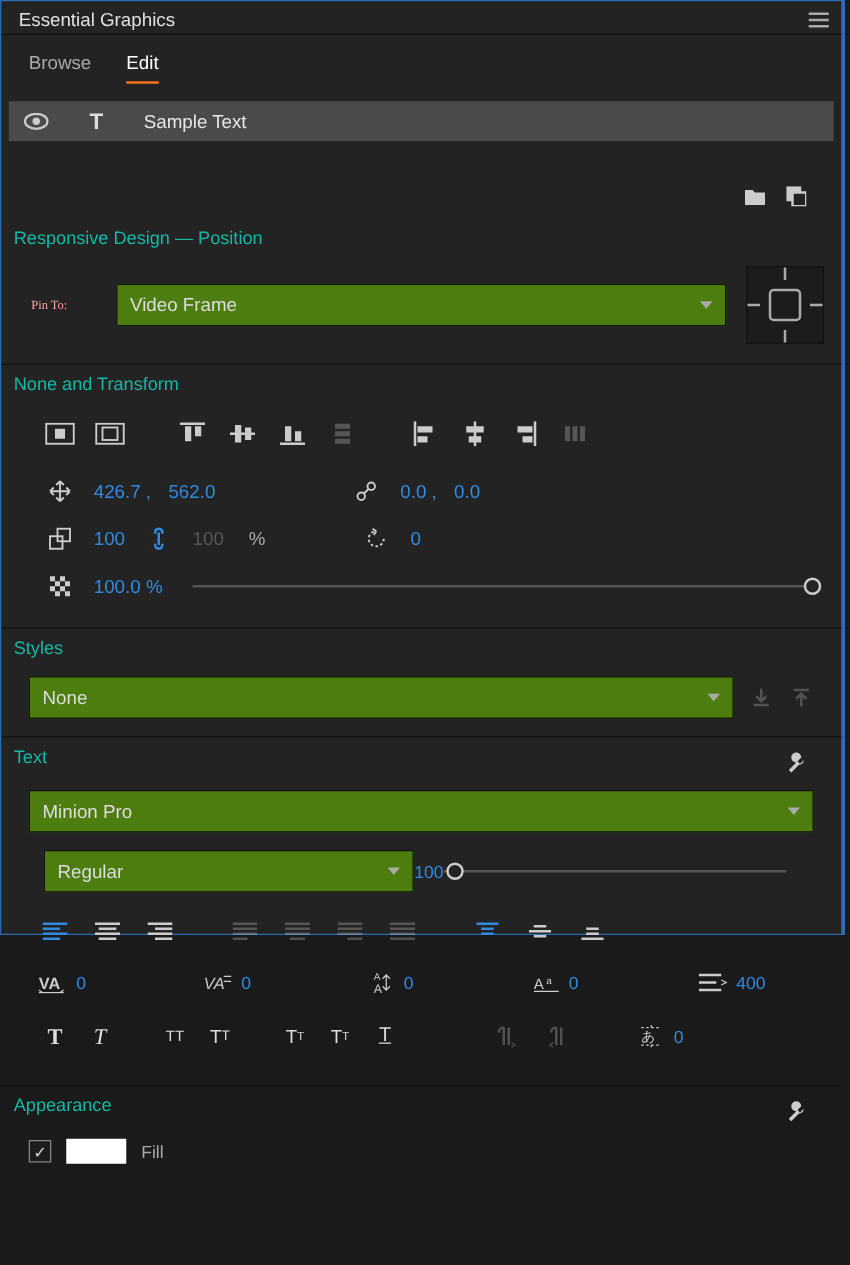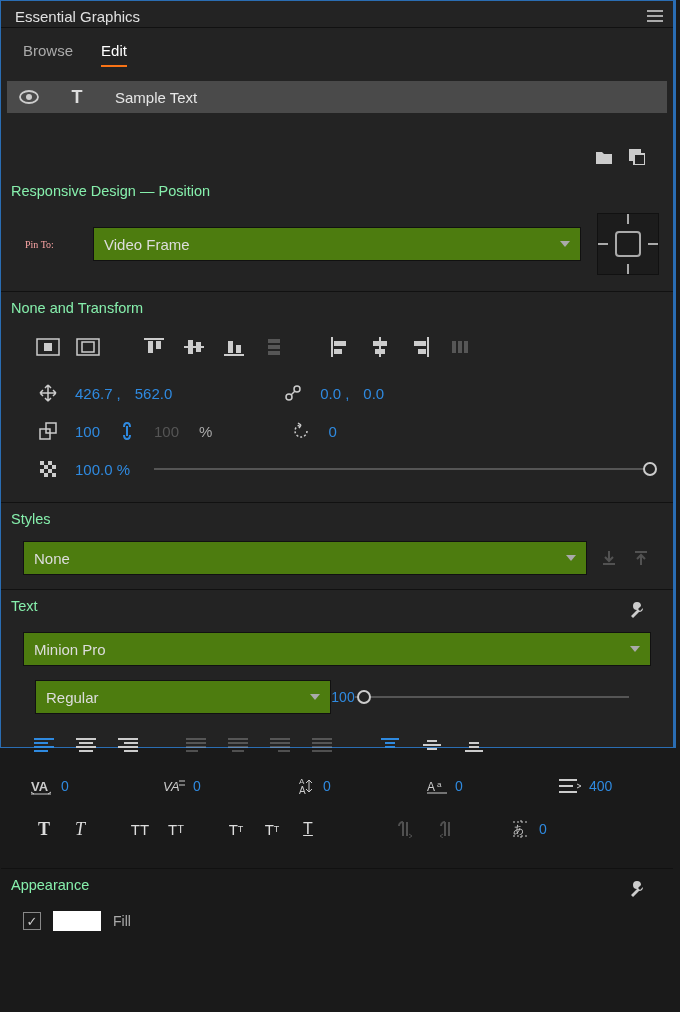--- a/index.html
+++ b/index.html
@@ -8,21 +8,21 @@
   .header { display: flex; align-items: center; justify-content: space-between; padding: 6px 10px 2px 14px; border-bottom: 1px solid #111; }
   .header-title { font-size: 15px; color: #e0e0e0; }
   .hamburger { width: 16px; cursor: pointer; }
   .hamburger div { height: 2px; background: #aaa; margin: 3px 0; }
   .tabs { display: flex; padding: 14px 22px 0 22px; gap: 28px; font-size: 15px; }
   .tab { color: #aaa; padding-bottom: 6px; cursor: pointer; }
   .tab.active { color: #fff; border-bottom: 2px solid #f97316; }
   .layer-row { margin: 14px 6px 0 6px; background: #4a4a4a; height: 32px; display: flex; align-items: center; gap: 28px; padding: 0 12px; }
   .layer-name { color: #e6e6e6; font-size: 15px; }
   .toolbar-r { display: flex; justify-content: flex-end; gap: 16px; padding: 36px 28px 10px 0; }
-  .section-label { color: #86efac; font-size: 14.5px; padding: 8px 10px 14px 10px; }
+  .section-label { color: #14b8a6; font-size: 14.5px; padding: 8px 10px 14px 10px; }
   .section { border-top: 1px solid #111; padding: 0 0 14px 0; }
   .pin-row { display: flex; align-items: center; gap: 12px; padding: 0 14px 16px 24px; }
   .pin-label { color: #fca5a5; font-size: 10px; width: 56px; font-family: Liberation Serif, serif; }
   .dropdown { flex: 1; background: #4d7c0f; border: 1px solid #111; height: 34px; display: flex; align-items: center; justify-content: space-between; padding: 0 10px; color: #ddd; font-size: 15px; cursor: pointer; }
   .chevron { width: 0; height: 0; border-left: 5px solid transparent; border-right: 5px solid transparent; border-top: 6px solid #aaa; }
   .pin-widget { width: 62px; height: 62px; background: #1c1c1c; border: 1px solid #111; position: relative; margin-left: 4px; }
   .pin-widget::before { content:""; position:absolute; top:50%; left:50%; width:22px; height:22px; border:2px solid #aaa; border-radius:4px; transform:translate(-50%,-50%);}
   .pin-widget .line { position:absolute; background:#aaa; }
   .pin-widget .lt { top:0; left:50%; width:2px; height:10px; transform:translateX(-50%);}
   .pin-widget .lb { bottom:0; left:50%; width:2px; height:10px; transform:translateX(-50%);}
@@ -448,21 +448,21 @@
           <span class="blue">400</span>
         </div>
     </div>
 
     <div class="style-icons">
       <div class="grp">
         <span class="icon-btn" style="font-weight:bold;font-family:serif;font-size:18px;color:#ddd">T</span>
         <span class="icon-btn" style="font-style:italic;font-family:serif;font-size:18px;color:#ddd">T</span>
       </div>
       <div class="grp">
-        <span class="icon-btn" style="font-size:15px;color:#ddd">TT</span>
+        <span class="icon-btn" style="font-size:12px;color:#ddd">TT</span>
         <span class="icon-btn" style="color:#ddd">
             <span style="font-size:15px">T</span>
             <span style="font-size:11px">T</span>
           </span>
       </div>
       <div class="grp">
         <span class="icon-btn" style="color:#ddd">
             <span style="font-size:15px">T</span>
             <sup style="font-size:9px">T</sup>
           </span>

